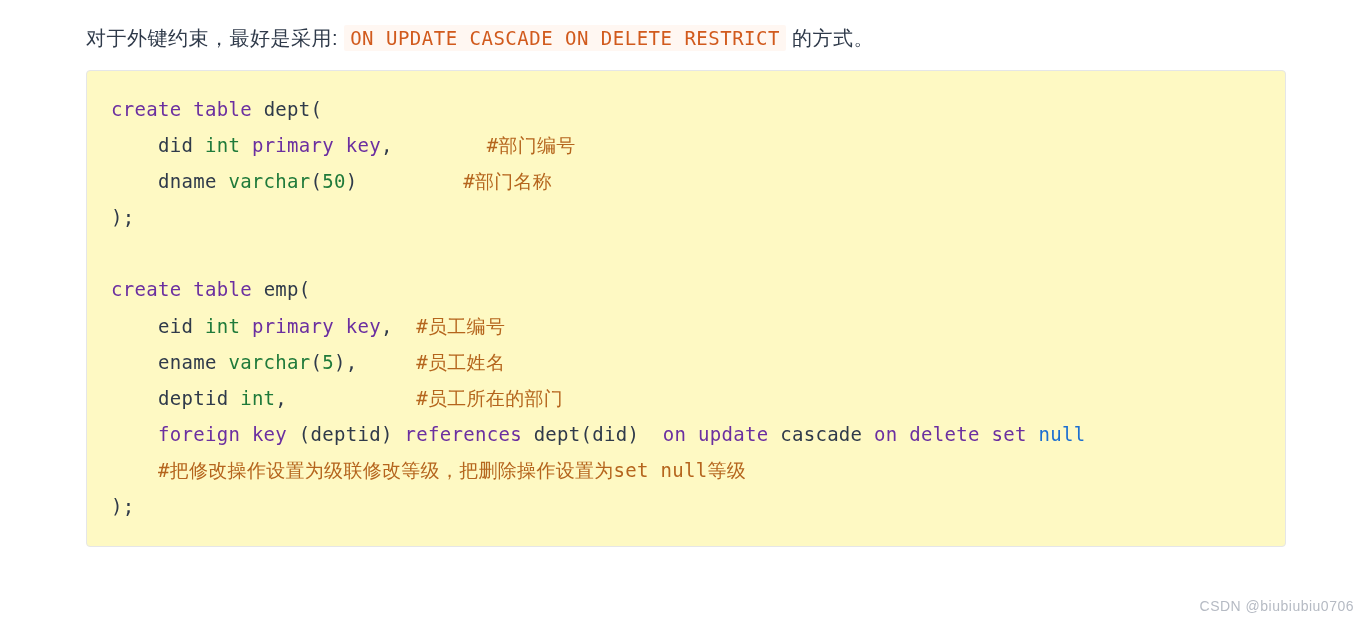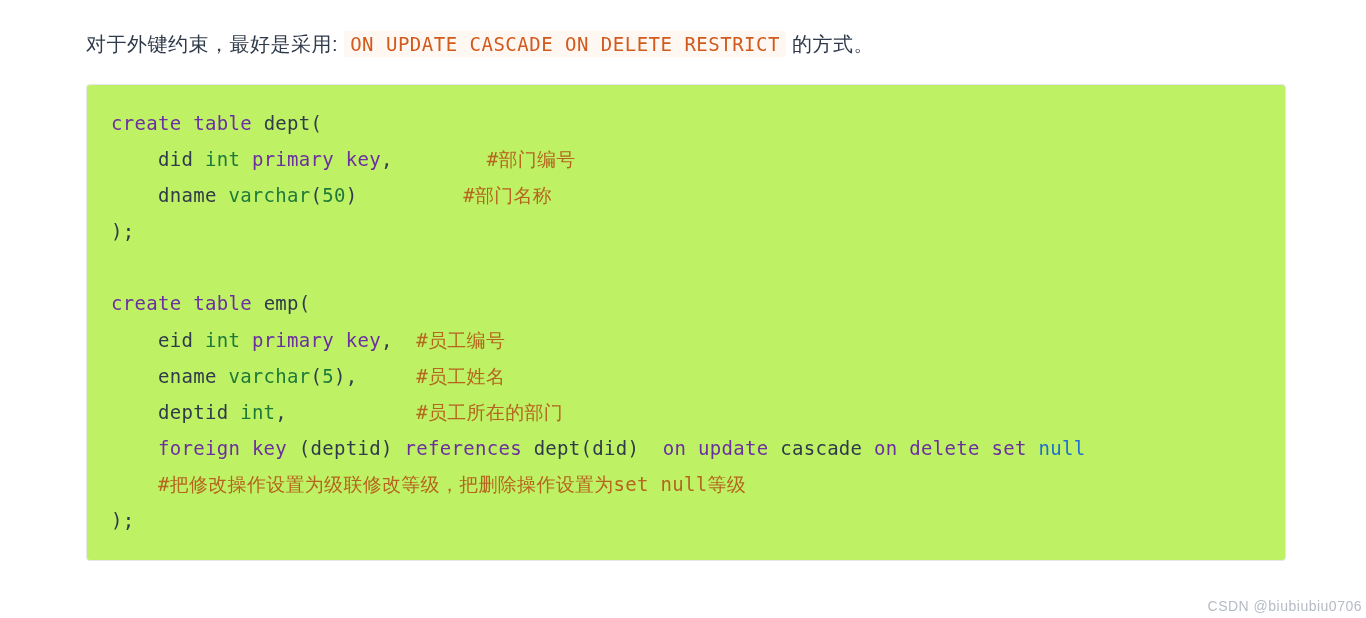--- a/index.html
+++ b/index.html
@@ -6,21 +6,21 @@
     margin: 0;
     padding: 0;
     font-family: -apple-system, BlinkMacSystemFont, "Segoe UI", "PingFang SC", "Microsoft YaHei", sans-serif;
     background: #ffffff;
     color: #2f3a4a;
     width: 1366px;
     height: 618px;
     box-sizing: border-box;
   }
   .content {
-    padding: 28px 80px 0 86px;
+    padding: 22px 80px 0 86px;
     border-radius: 28px;
   }
   .intro-line {
     font-size: 20px;
     line-height: 1.6;
     letter-spacing: 0.5px;
   }
   .inline-code {
     font-family: "Menlo", "Consolas", monospace;
     background: #fff7f2;
@@ -30,40 +30,40 @@
     letter-spacing: 0.5px;
     border-radius: 2px;
   }
   .demo-line {
     font-size: 20px;
     margin-top: 30px;
     padding-left: 14px;
     letter-spacing: 0.3px;
   }
   .code-block {
-    margin-top: 24px;
+    margin-top: 16px;
     border: 1px solid #e5e6e8;
-    background: #bef264;
+    background: #fef9c3;
     border-radius: 4px;
     padding: 20px 24px 22px 24px;
     font-family: "Menlo", "Consolas", monospace;
     font-size: 19px;
     line-height: 1.9;
     white-space: pre;
     overflow-x: auto;
     letter-spacing: 0.3px;
   }
   .kw { color: #6b2fa0; }   
   .type { color: #1f7a3a; } 
   .num { color: #1f7a3a; }  
   .lit { color: #1c6fd1; }  
   .cm { color: #b5651d; }   
   .watermark {
     position: absolute;
-    right: 4px;
+    right: 12px;
     bottom: 4px;
     font-size: 14px;
     color: rgba(120,130,145,0.55);
     letter-spacing: 0.5px;
   }
 </style>
 </head>
 <body>
 
 <div class="content">

